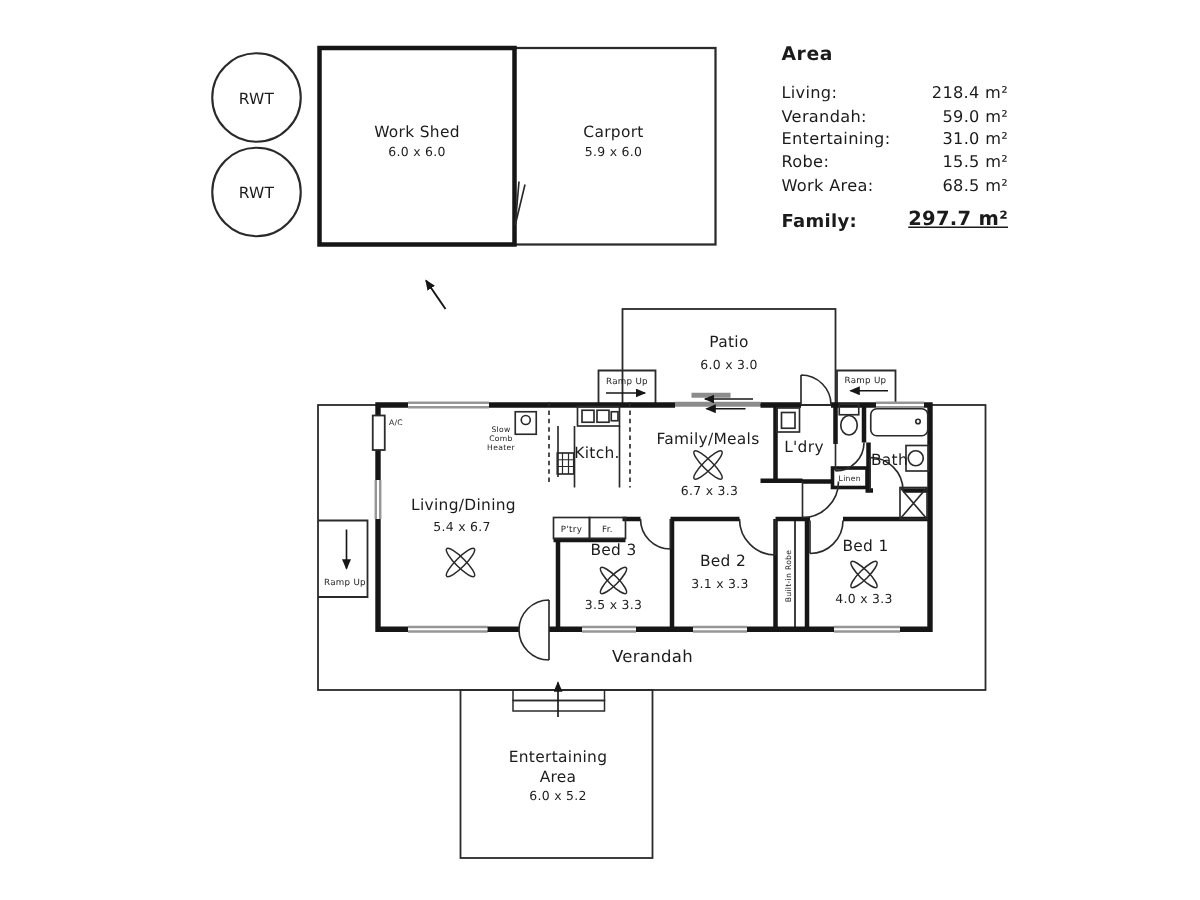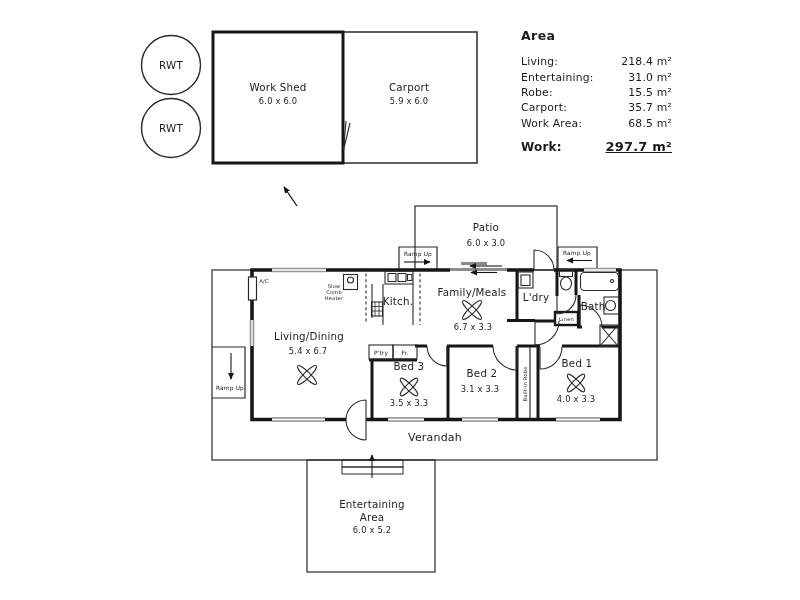--- a/index.html
+++ b/index.html
@@ -196,34 +196,34 @@
   </g>
 </svg>
 
 <div class="legend">
   <div class="legend-title">Area</div>
   <div class="lrow">
     <span class="ll">Living:</span>
     <span class="lv">218.4 m²</span>
   </div>
   <div class="lrow">
+    <span class="ll">Verandah:</span>
+    <span class="lv">59.0 m²</span>
+  </div>
+  <div class="lrow">
     <span class="ll">Entertaining:</span>
     <span class="lv">31.0 m²</span>
   </div>
   <div class="lrow">
     <span class="ll">Robe:</span>
     <span class="lv">15.5 m²</span>
   </div>
   <div class="lrow">
-    <span class="ll">Carport:</span>
-    <span class="lv">35.7 m²</span>
-  </div>
-  <div class="lrow">
     <span class="ll">Work Area:</span>
     <span class="lv">68.5 m²</span>
   </div>
   <div class="lrow total">
-    <span class="ll">Work:</span>
+    <span class="ll">Family:</span>
     <span class="lv">297.7 m²</span>
   </div>
 </div>
 
 </div>
 
 </body></html>

